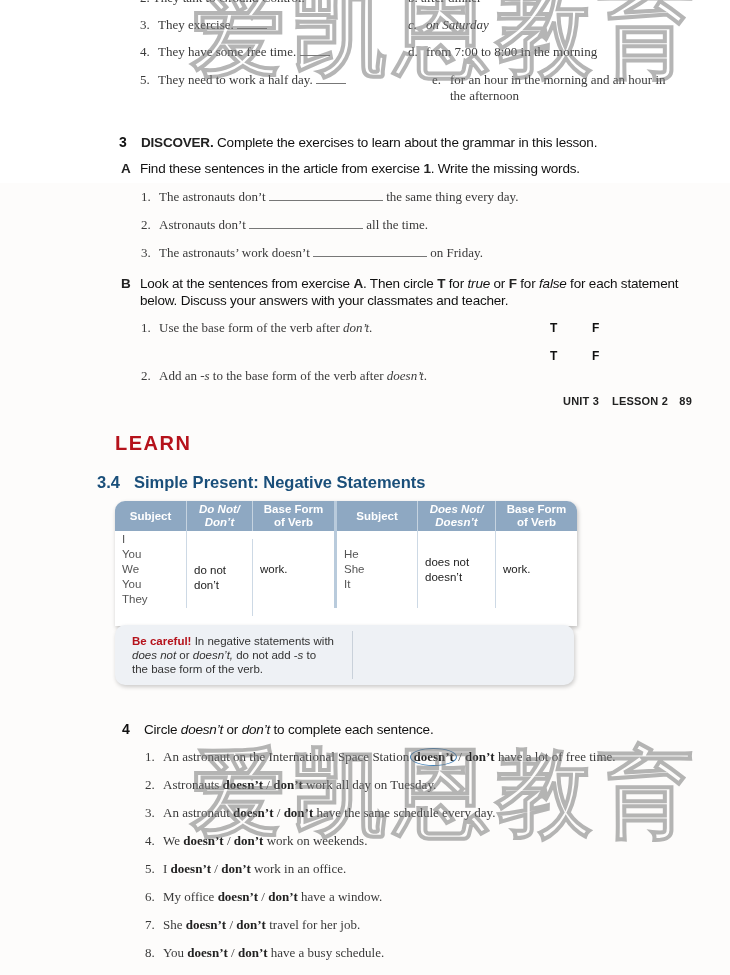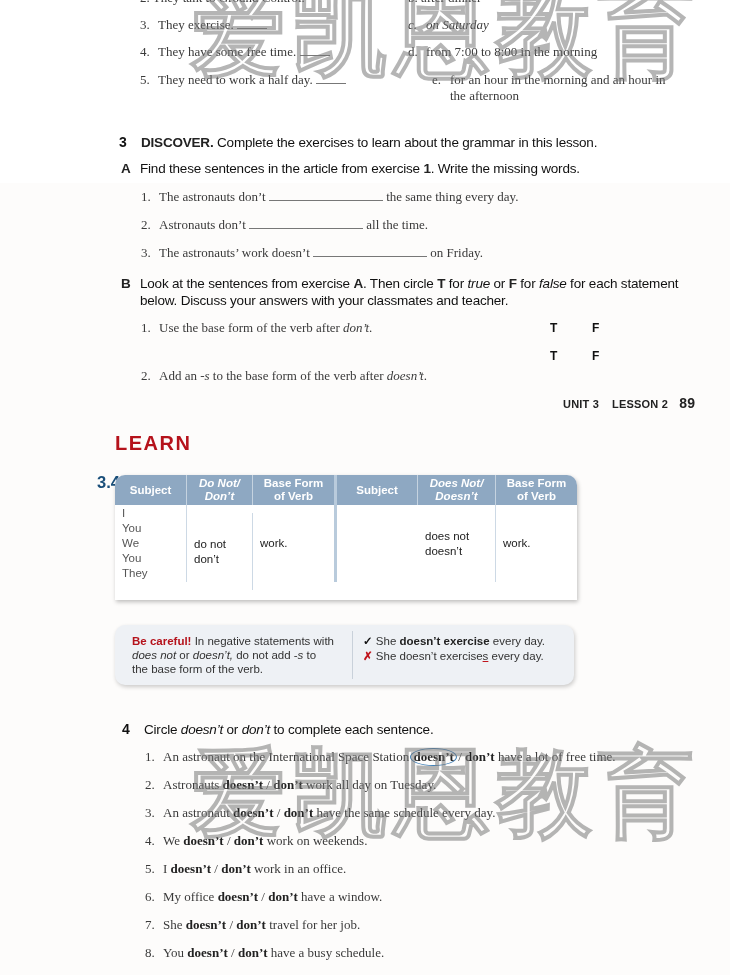--- a/index.html
+++ b/index.html
@@ -19,29 +19,29 @@
   .num { display: inline-block; width: 18px; }
   .blank { display: inline-block; border-bottom: 1px solid #777; height: 10px; vertical-align: baseline; }
   b { font-weight: bold; color: #222; }
 
   .heading-num { font-weight: bold; font-size: 14px; color: #111; }
   .instr { font-size: 13.5px; color: #111; letter-spacing: -0.2px; }
 
   .tf { font-weight: bold; font-size: 12px; color: #111; font-family: "Liberation Sans", sans-serif; }
 
   .footer { font-size: 11px; font-weight: bold; color: #222; letter-spacing: 0.2px; }
-  .footer .pg { font-size: 14px; margin-left: 8px; }
+  .footer .pg { font-size: 11px; margin-left: 8px; }
 
   .learn { color: #b5121b; font-weight: bold; font-size: 20px; letter-spacing: 1.5px; }
   .gtitle { color: #1a4f7a; font-weight: bold; font-size: 16.5px; }
   .gtitle .gnum { margin-right: 14px; }
 
   
   .gtable {
-    position: absolute; left: 115px; top: 475px; width: 462px; height: 125px;
+    position: absolute; left: 115px; top: 501px; width: 462px; height: 125px;
     border-radius: 10px 10px 0 0; overflow: hidden;
     box-shadow: 1px 2px 4px rgba(0,0,0,0.25);
     background: #fff;
   }
   .gtable .head { position: absolute; left: 0; top: 0; width: 100%; height: 30px; background: #8ea8c2; }
   .gtable .hcell {
     position: absolute; top: 0; height: 30px; display: flex; flex-direction: column;
     align-items: center; justify-content: center; color: #fff; font-weight: bold; font-size: 11.5px;
     line-height: 13px; text-align: center; border-right: 1px solid #c5d3e0;
   }
@@ -204,40 +204,41 @@
     <span>They</span>
   </div>
   <div class="bcell" style="left:72px; width:66px;margin-top:8px;">
     <span>do not</span>
       <span>don’t</span>
   </div>
   <div class="bcell" style="left:138px; width:81px; border-right:none;">
       <span>work.</span>
     </div>
   <div class="divider"></div>
+  <div class="bcell light" style="left:222px; width:81px;">
+    <span>He</span>
+    <span>She</span>
+    <span>It</span>
+  </div>
   <div class="bcell" style="left:303px; width:78px;">
     <span>does not</span>
       <span>doesn’t</span>
   </div>
   <div class="bcell" style="left:381px; width:81px; border-right:none;">
       <span>work.</span>
     </div>
 </div>
 
 <div class="tip">
   <div class="left">
     <span class="careful">Be careful!</span><span> In negative statements with</span><br>
     <i>does not</i><span> or </span><i>doesn’t,</i><span> do not add -</span><i>s</i><span> to</span><br>
     <span>the base form of the verb.</span>
   </div>
   <div class="sep"></div>
-  <div class="right">
-    <div><span class="check">✓</span><span> She </span><b>doesn’t exercise</b><span> every day.</span></div>
-    <div><span class="cross">✗</span><span> She doesn’t exercise</span><span class="err">s</span><span> every day.</span></div>
-  </div>
 </div>
 
 <div class="ex4">
   <div class="abs instr" style="left:122px; top:721px;">
     <span class="heading-num" style="display:inline-block;width:22px;">4</span><span>Circle </span><i>doesn’t</i><span> or </span><i>don’t</i><span> to complete each sentence.</span>
   </div>
 
   <div class="abs serif item" style="top:749px;">
     <span class="num">1.</span><span>An astronaut on the International Space Station </span><b class="circle">doesn’t</b><span> / </span><b>don’t</b><span> have a lot of free time.</span>
   </div>

